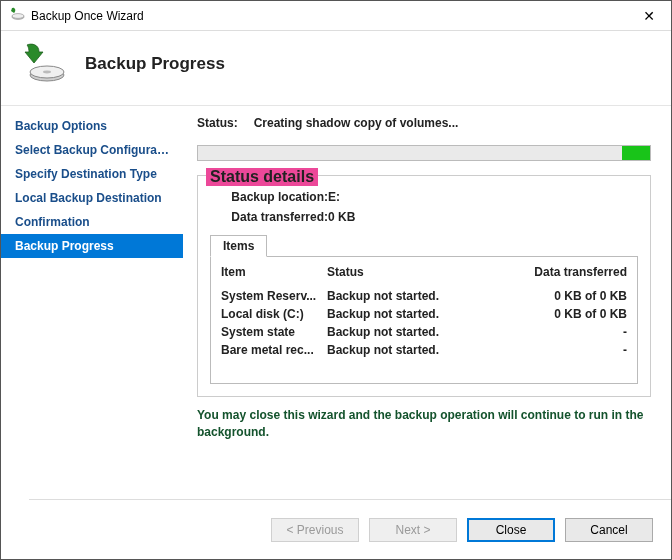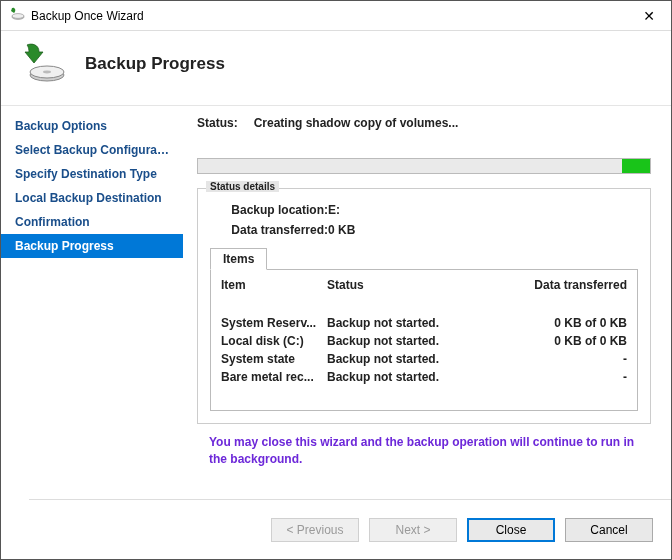--- a/index.html
+++ b/index.html
@@ -11,38 +11,38 @@
   .close-btn { width: 44px; height: 30px; display: flex; align-items: center; justify-content: center; cursor: pointer; }
   .close-x { font-size: 14px; line-height: 1; }
   .header { display: flex; align-items: center; padding: 10px 20px 18px 20px; gap: 18px; }
   .wiz-icon { width: 46px; height: 46px; position: relative; }
   .header-title { font-size: 17px; font-weight: 600; color: #222; }
   .content { display: flex; height: calc(100% - 30px - 74px - 60px); font-weight: bold; }
   .sidebar { width: 182px; border-top: 1px solid #e5e5e5; padding-top: 8px; }
   .sidebar-item { font-size: 12px; color: #1a4e8a; padding: 5px 12px 5px 14px; cursor: pointer; white-space: nowrap; overflow: hidden; text-overflow: ellipsis; }
   .sidebar-item.selected { background: #0078d7; color: #fff; }
   .main { flex: 1; padding: 10px 20px 0 14px; border-top: 1px solid #e5e5e5; font-size: 12px; color: #222; }
-  .status-row { display: flex; gap: 16px; margin-bottom: 28px; }
+  .status-row { display: flex; gap: 16px; margin-bottom: 15px; }
   .status-label { color: #222; }
   .progress { height: 16px; border: 1px solid #bbb; background: #eaeaea; position: relative; margin-bottom: 14px; }
   .progress-fill { position: absolute; right: 0; top: 0; bottom: 0; width: 28px; background: #19c419; }
   .groupbox { border: 1px solid #ccc; padding: 14px 12px 12px 12px; position: relative; margin-bottom: 10px; }
-  .groupbox-title { position: absolute; top: -8px; left: 8px; background: #e5e5e5; padding: 0 4px; font-size: 10px; }
+  .groupbox-title { position: absolute; top: -8px; left: 8px; background: #ec4899; padding: 0 4px; font-size: 16px; }
   .detail-row { display: flex; margin-bottom: 6px; text-align: right; }
   .detail-label { width: 118px; }
   .tabs { margin-top: 10px; }
   .tab { display: inline-block; border: 1px solid #bbb; border-bottom: 1px solid #fff; padding: 3px 12px; font-size: 12px; background: #fff; position: relative; top: 1px; z-index: 1; }
   .tab-content { border: 1px solid #bbb; padding: 8px 10px 24px 10px; }
   .table-head, .table-row { display: flex; }
-  .table-head { margin-bottom: 22px; }
+  .table-head { margin-bottom: 8px; }
   .col-item { width: 106px; overflow: hidden; text-overflow: ellipsis; white-space: nowrap; padding-right: 6px; }
   .col-status { width: 130px; overflow: hidden; text-overflow: ellipsis; white-space: nowrap; padding-right: 6px; }
   .col-data { flex: 1; text-align: right; }
   .table-row { padding: 2px 0; }
-  .note { font-size: 12px; color: #6d28d9; line-height: 1.4; margin-left: 12px; }
+  .note { font-size: 12px; color: #14532d; line-height: 1.4; }
   .footer { position: absolute; bottom: 0; left: 0; right: 0; height: 60px; border-top: 1px solid #ddd; display: flex; align-items: center; justify-content: flex-end; padding-right: 18px; gap: 10px; margin-left: 28px; }
   .btn { width: 88px; height: 24px; font-size: 12px; border: 1px solid #aaa; background: #e9e9e9; cursor: pointer; display: flex; align-items: center; justify-content: center; }
   .btn.disabled { color: #9a9a9a; border-color: #d0d0d0; background: #efefef; cursor: default; }
   .btn.primary { border: 2px solid #0078d7; background: #e9e9e9; }
 </style>
 </head>
 <body>
 
 <div class="window">
 

